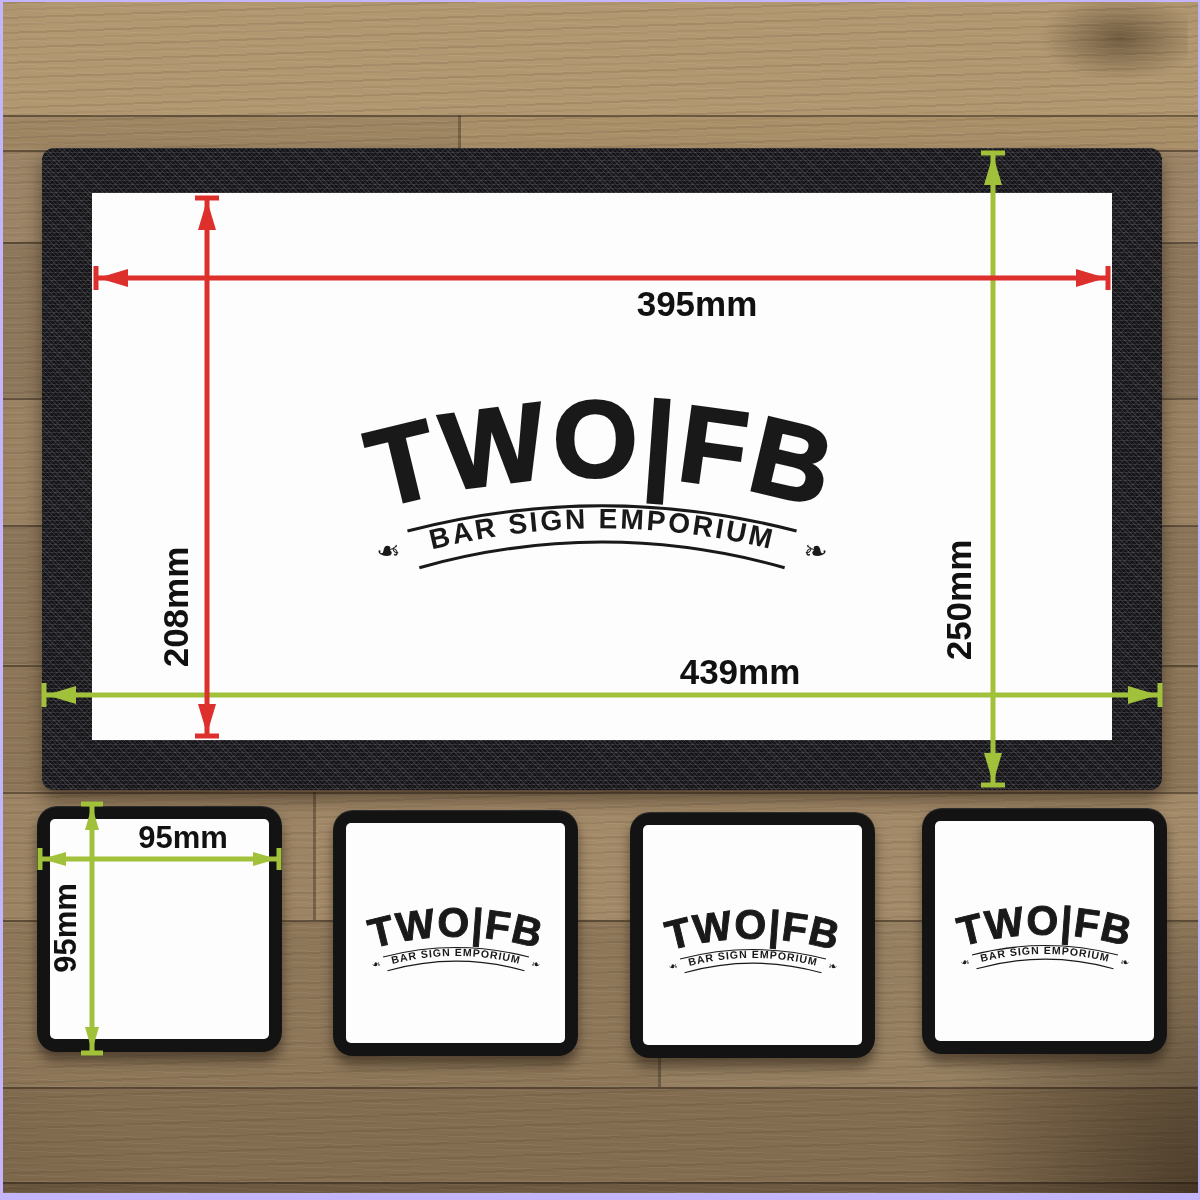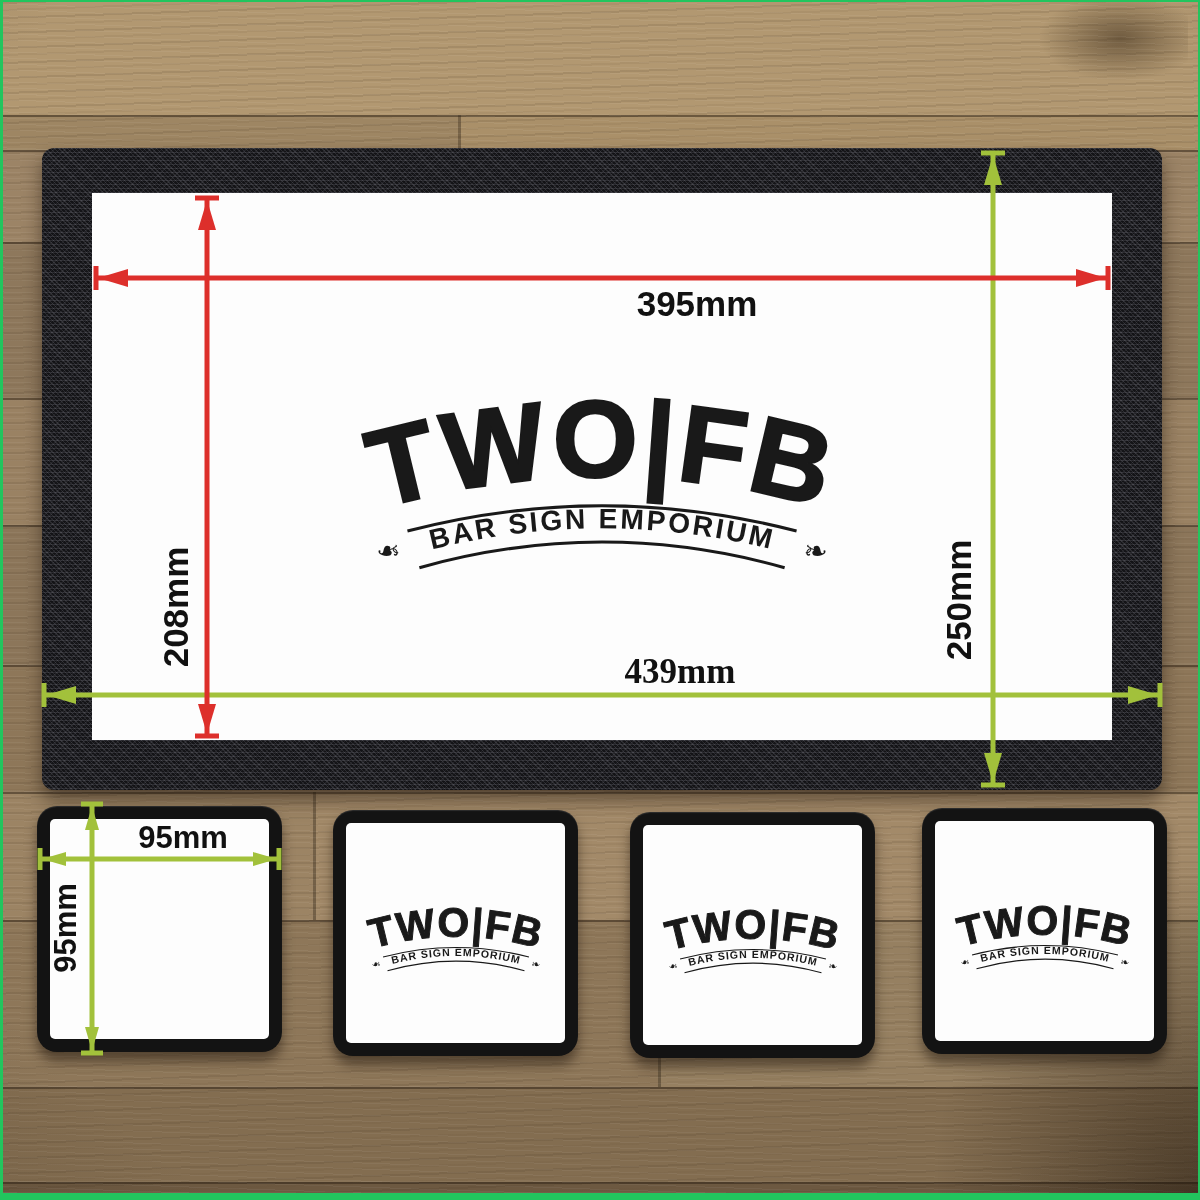--- a/index.html
+++ b/index.html
@@ -1,20 +1,20 @@
 <!DOCTYPE html>
 <html><head>
 <meta charset="utf-8">
 <style>
   html,body{margin:0;padding:0;}
   body{
     width:1200px;height:1200px;position:relative;background:#ffffff;
     font-family:"Liberation Sans",sans-serif;overflow:hidden;
   }
-  .canvas{position:absolute;inset:0;background:#22c55e;}
+  .canvas{position:absolute;inset:0;background:#c4b5fd;}
   
   .wood{position:absolute;left:3px;top:2px;right:2px;bottom:7px;background:#97805f;overflow:hidden;}
   .plank{position:absolute;box-shadow:inset 0 2px 0 rgba(43,32,20,.5), inset 0 -1px 0 rgba(255,255,255,.05);}
   .plank.noseam{box-shadow:none;}
   .plank.vseam{box-shadow:inset 3px 0 0 rgba(43,32,20,.4), inset 0 2px 0 rgba(43,32,20,.5);}
   .knot{position:absolute;right:10px;top:0;width:150px;height:80px;
     background:radial-gradient(ellipse at 55% 45%, rgba(58,42,24,.55), rgba(58,42,24,0) 70%);}
   .corner-shade{position:absolute;right:0;bottom:0;width:260px;height:330px;
     background:radial-gradient(ellipse at 100% 100%, rgba(30,20,10,.5), rgba(30,20,10,0) 72%);}
   .grain{position:absolute;inset:0;
@@ -44,21 +44,21 @@
   #coaster-2{left:333px;top:810px;}
   #coaster-3{left:630px;top:812px;}
   #coaster-4{left:922px;top:808px;}
   
   .dims{position:absolute;left:0;top:0;width:1200px;height:1200px;z-index:3;pointer-events:none;}
   .dim-label{position:absolute;z-index:4;color:#111;font-weight:700;font-size:35px;white-space:nowrap;
     letter-spacing:0px;}
   .dim-label.small{font-size:31px;}
   #label-inner-width{left:697px;top:284px;transform:translateX(-50%);}
   #label-inner-height{left:176px;top:607px;transform:translate(-50%,-50%) rotate(-90deg);}
-  #label-outer-width{left:680px;top:652px;transform:translateX(-50%);font-family:Liberation Serif, serif;}
+  #label-outer-width{left:740px;top:652px;transform:translateX(-50%);}
   #label-outer-height{left:959px;top:600px;transform:translate(-50%,-50%) rotate(-90deg);}
   #label-coaster-width{left:183px;top:820px;transform:translateX(-50%);}
   #label-coaster-height{left:66px;top:928px;transform:translate(-50%,-50%) rotate(-90deg);}
   
   .logo-main-text{font-family:"Liberation Sans",sans-serif;font-weight:700;}
   .logo-tagline-text{font-family:"Liberation Sans",sans-serif;font-weight:700;}
   .logo-leaf{font-family:"DejaVu Sans",sans-serif;}
 </style>
 </head>
 <body>

